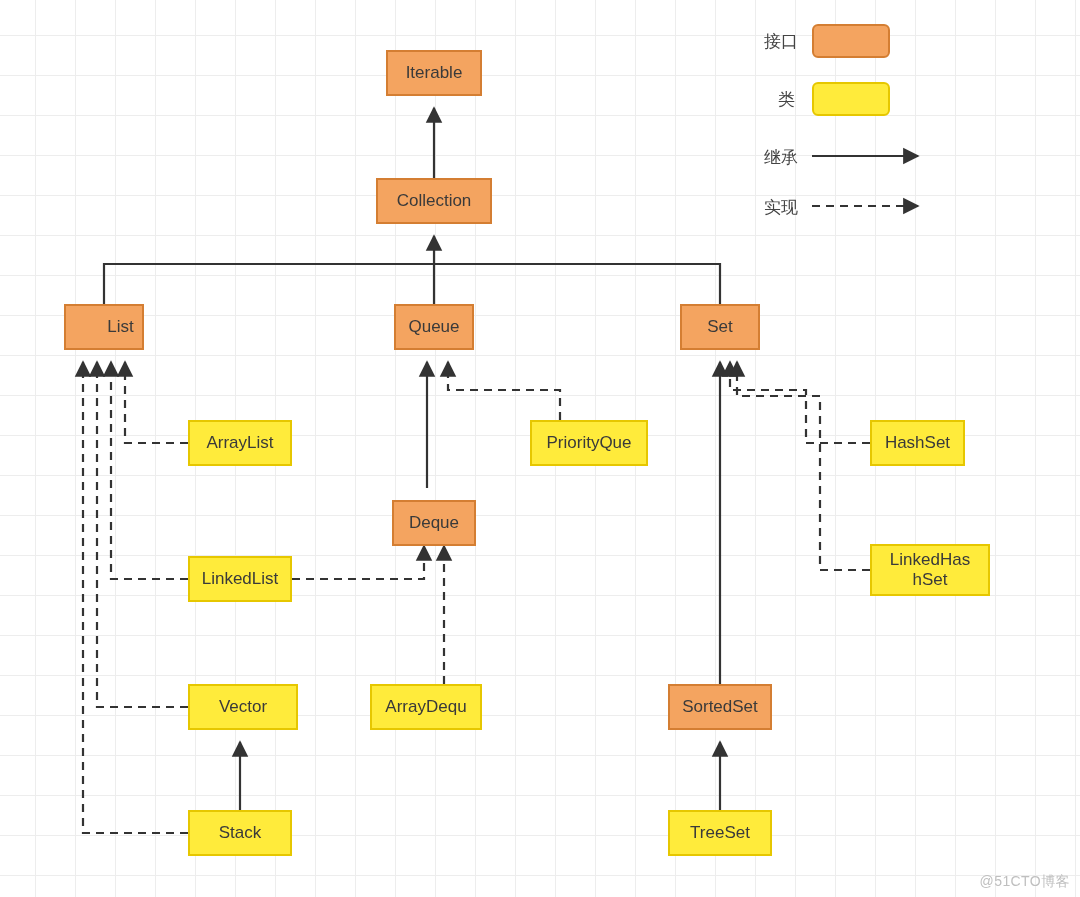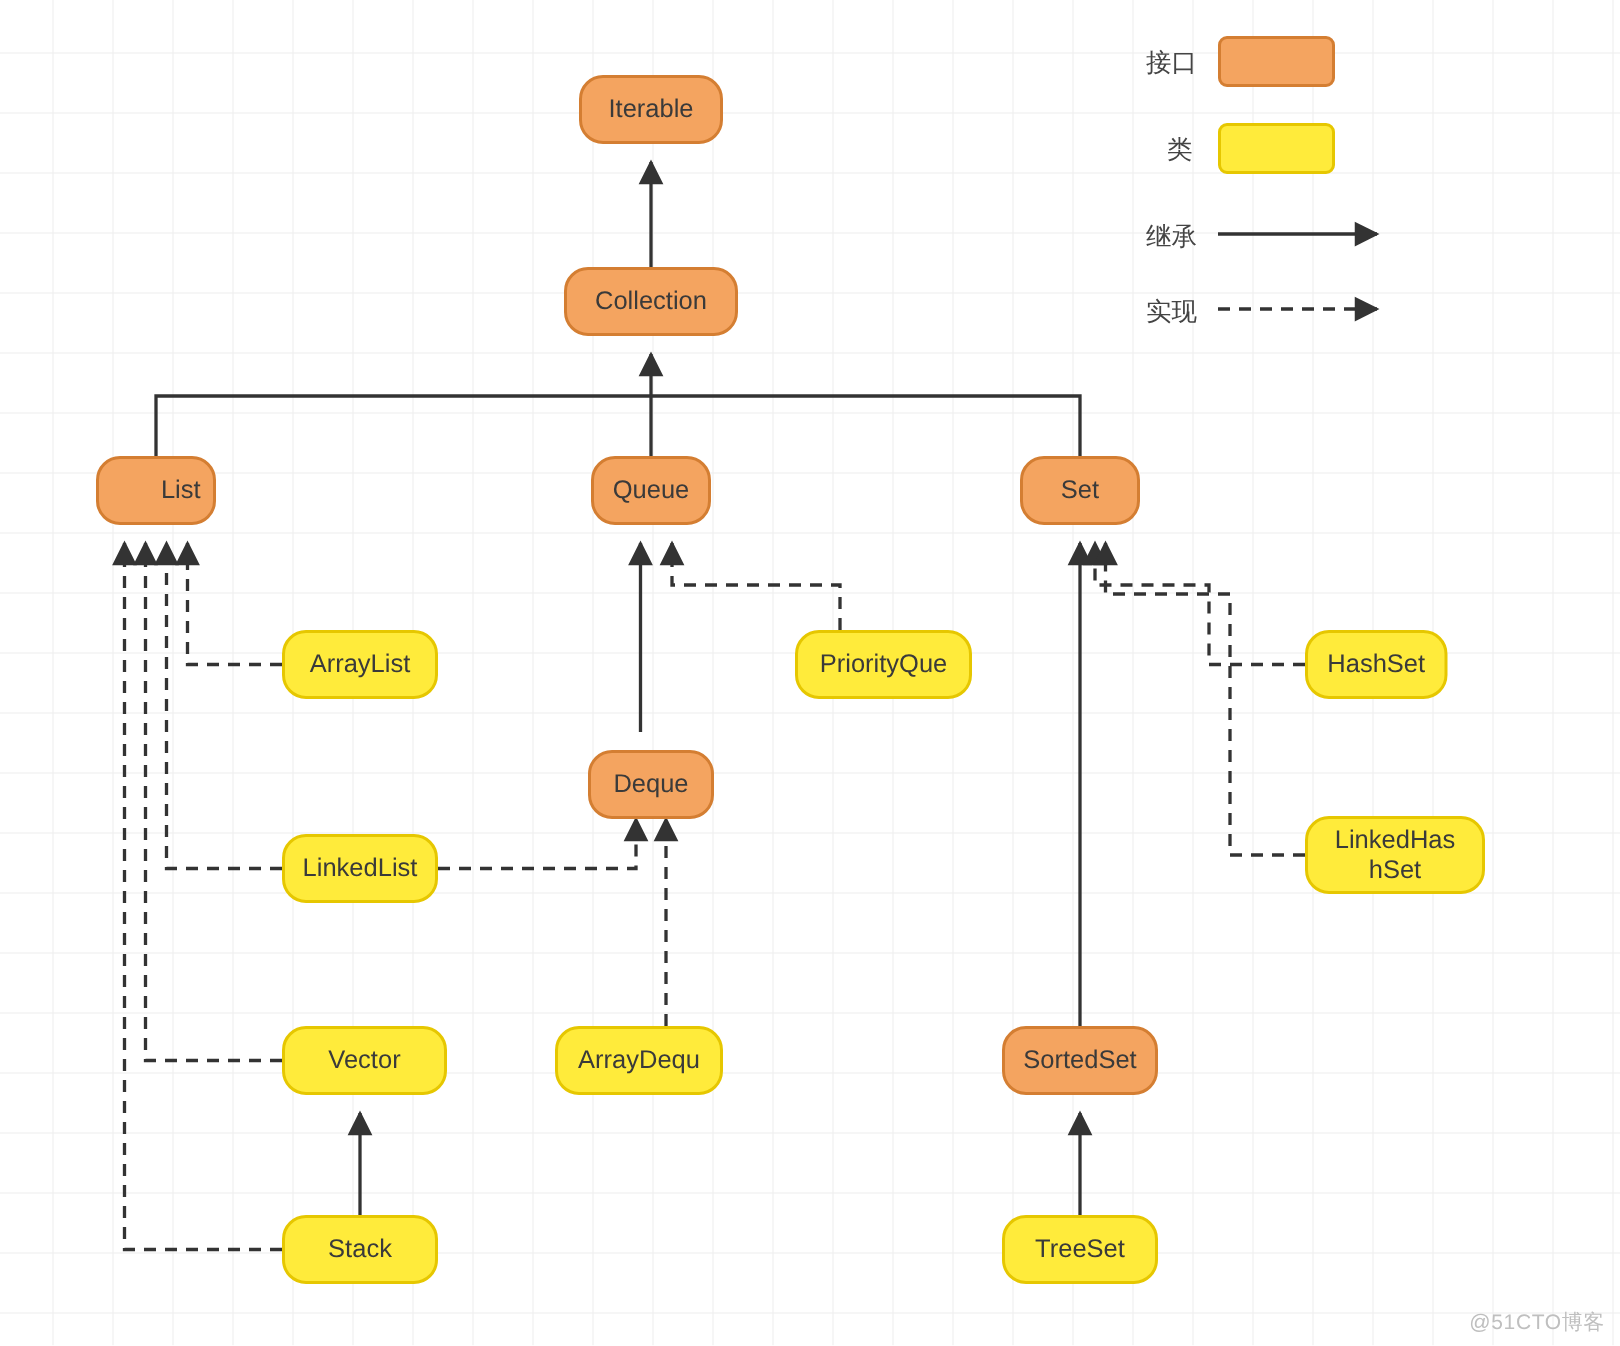--- a/index.html
+++ b/index.html
@@ -26,21 +26,21 @@
     right: 10px;
     bottom: 6px;
     color: #bfbfbf;
     font-size: 14px;
     letter-spacing: 0.03em;
   }
   svg { position: absolute; inset: 0; }
   .box {
     position: absolute;
     border: 2px solid;
-    border-radius: 16px;
+    border-radius: 0;
     display: flex;
     align-items: center;
     justify-content: center;
     text-align: center;
     font-size: 17px;
     color: #555;
     box-sizing: border-box;
     line-height: 1.15;
     padding: 0 6px;
   }

